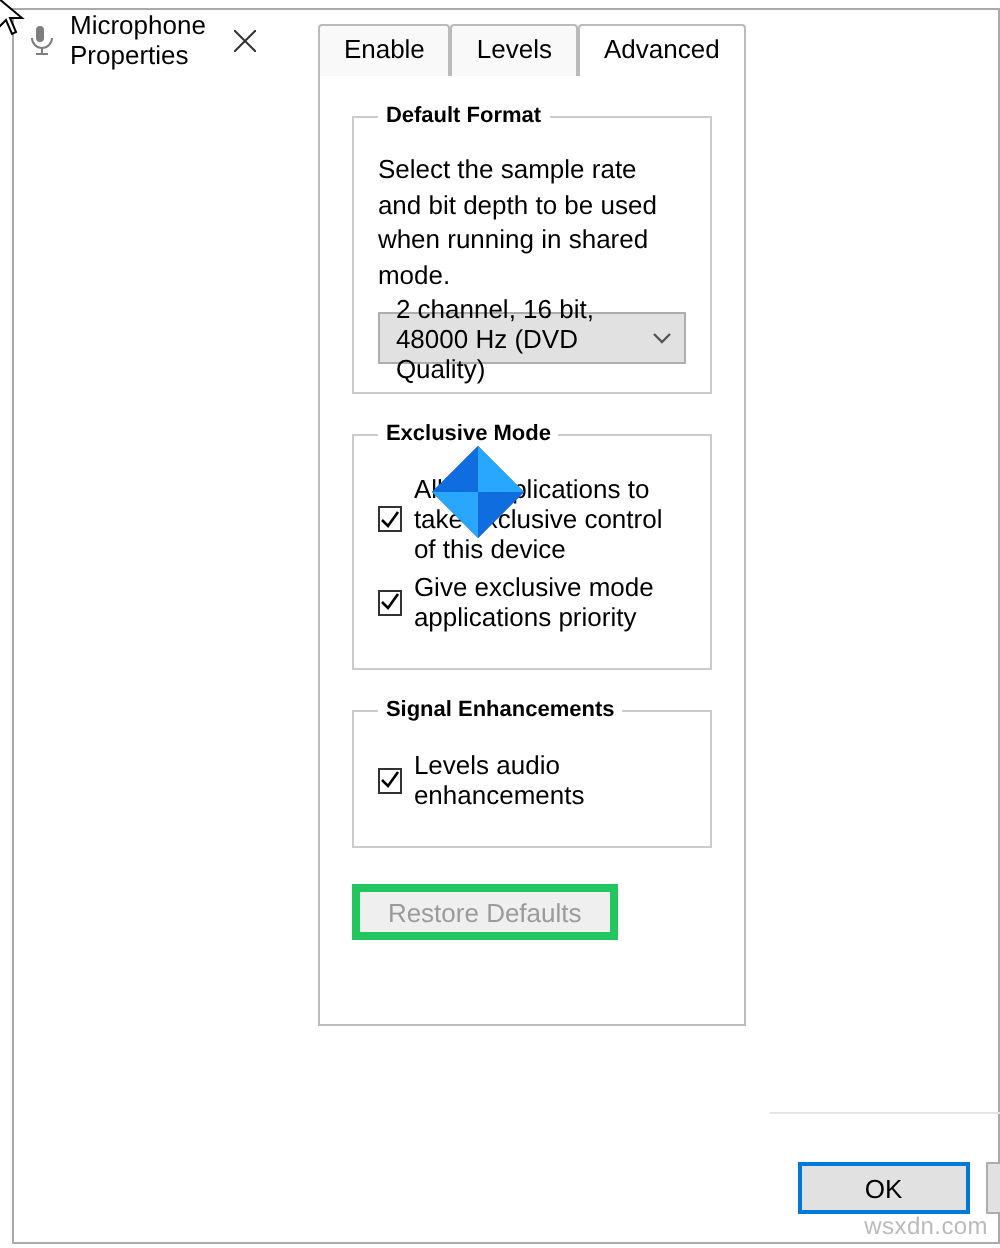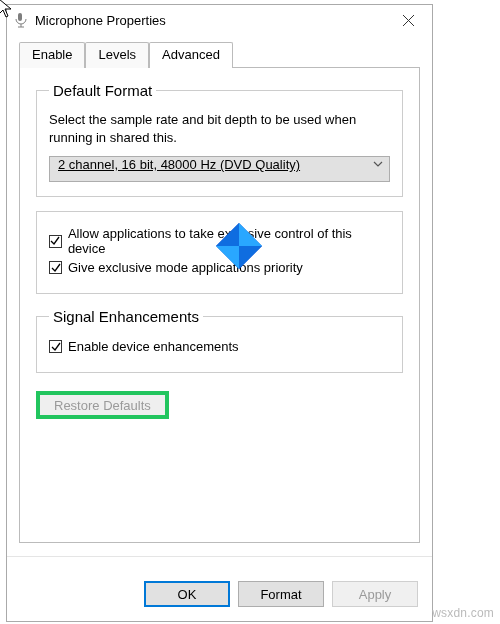--- a/index.html
+++ b/index.html
@@ -8,28 +8,28 @@
     font-family: "Segoe UI", Tahoma, sans-serif;
     font-size: 13px;
     background: #fff;
     width: 500px;
     height: 624px;
     position: relative;
     color: #000;
   }
   .window {
     border: 1px solid #aaa;
-    width: 427px;
+    width: 494px;
     height: 618px;
     position: absolute;
     left: 6px;
     top: 4px;
     background: #fff;
     display: flex;
-    flex-direction: column;
+    flex-direction: row;
   }
   .titlebar {
     display: flex;
     align-items: center;
     height: 30px;
     padding: 0 4px 0 6px;
   }
   .title-icon {
     width: 16px; height: 16px;
     margin-right: 6px;
@@ -83,35 +83,35 @@
     z-index: 1;
     height: 476px;
   }
   fieldset {
     border: 1px solid #ccc;
     margin: 0 0 14px 0;
     padding: 10px 12px 14px 12px;
   }
   legend {
     padding: 0 4px;
-    font-size: 15px;
+    font-size: 11px;
+    font-weight: bold;
   }
   .desc {
     margin: 2px 0 10px 0;
     line-height: 1.35;
   }
   .dropdown {
     display: flex;
-    align-items: flex-start;
+    align-items: center;
     border: 1px solid #adadad;
     background: #e1e1e1;
     height: 26px;
     padding: 0 6px 0 8px;
     width: 100%;
-    text-decoration: underline;
   }
   .dropdown-text { flex: 1; }
   .dropdown-chevron { font-size: 11px; color: #555; }
   .check-row {
     display: flex;
     align-items: center;
     gap: 6px;
     margin: 4px 0;
   }
   .checkbox {
@@ -213,32 +213,33 @@
   <div class="tabs">
     <div class="tab-row">
       <div class="tab">Enable</div>
       <div class="tab">Levels</div>
       <div class="tab active">Advanced</div>
     </div>
     <div class="tab-content">
 
       <fieldset>
         <legend>Default Format</legend>
-        <div class="desc">Select the sample rate and bit depth to be used when running in shared this.</div>
+        <div class="desc">Select the sample rate and bit depth to be used when running in shared mode.</div>
         <div class="dropdown">
           <span class="dropdown-text">2 channel, 16 bit, 48000 Hz (DVD Quality)</span>
           <span class="dropdown-chevron">
             <svg width="10" height="6" viewBox="0 0 10 6">
                 <path d="M1 1 L5 5 L9 1" fill="none" stroke="#555" stroke-width="1.2"></path>
               </svg>
           </span>
         </div>
       </fieldset>
 
       <fieldset>
+        <legend>Exclusive Mode</legend>
         <div class="check-row">
           <span class="checkbox">
             <svg width="10" height="10" viewBox="0 0 10 10">
                 <path d="M1 5 L4 8 L9 1" fill="none" stroke="#000" stroke-width="1.3"></path>
               </svg>
           </span>
           <span>Allow applications to take exclusive control of this device</span>
         </div>
         <div class="check-row">
           <span class="checkbox">
@@ -251,21 +252,21 @@
       </fieldset>
 
       <fieldset>
         <legend>Signal Enhancements</legend>
         <div class="check-row">
           <span class="checkbox">
             <svg width="10" height="10" viewBox="0 0 10 10">
                 <path d="M1 5 L4 8 L9 1" fill="none" stroke="#000" stroke-width="1.3"></path>
               </svg>
           </span>
-          <span>Enable device enhancements</span>
+          <span>Levels audio enhancements</span>
         </div>
       </fieldset>
 
       <div class="restore-row">
         <div class="restore-btn">Restore Defaults</div>
       </div>
 
     </div>
   </div>
 

